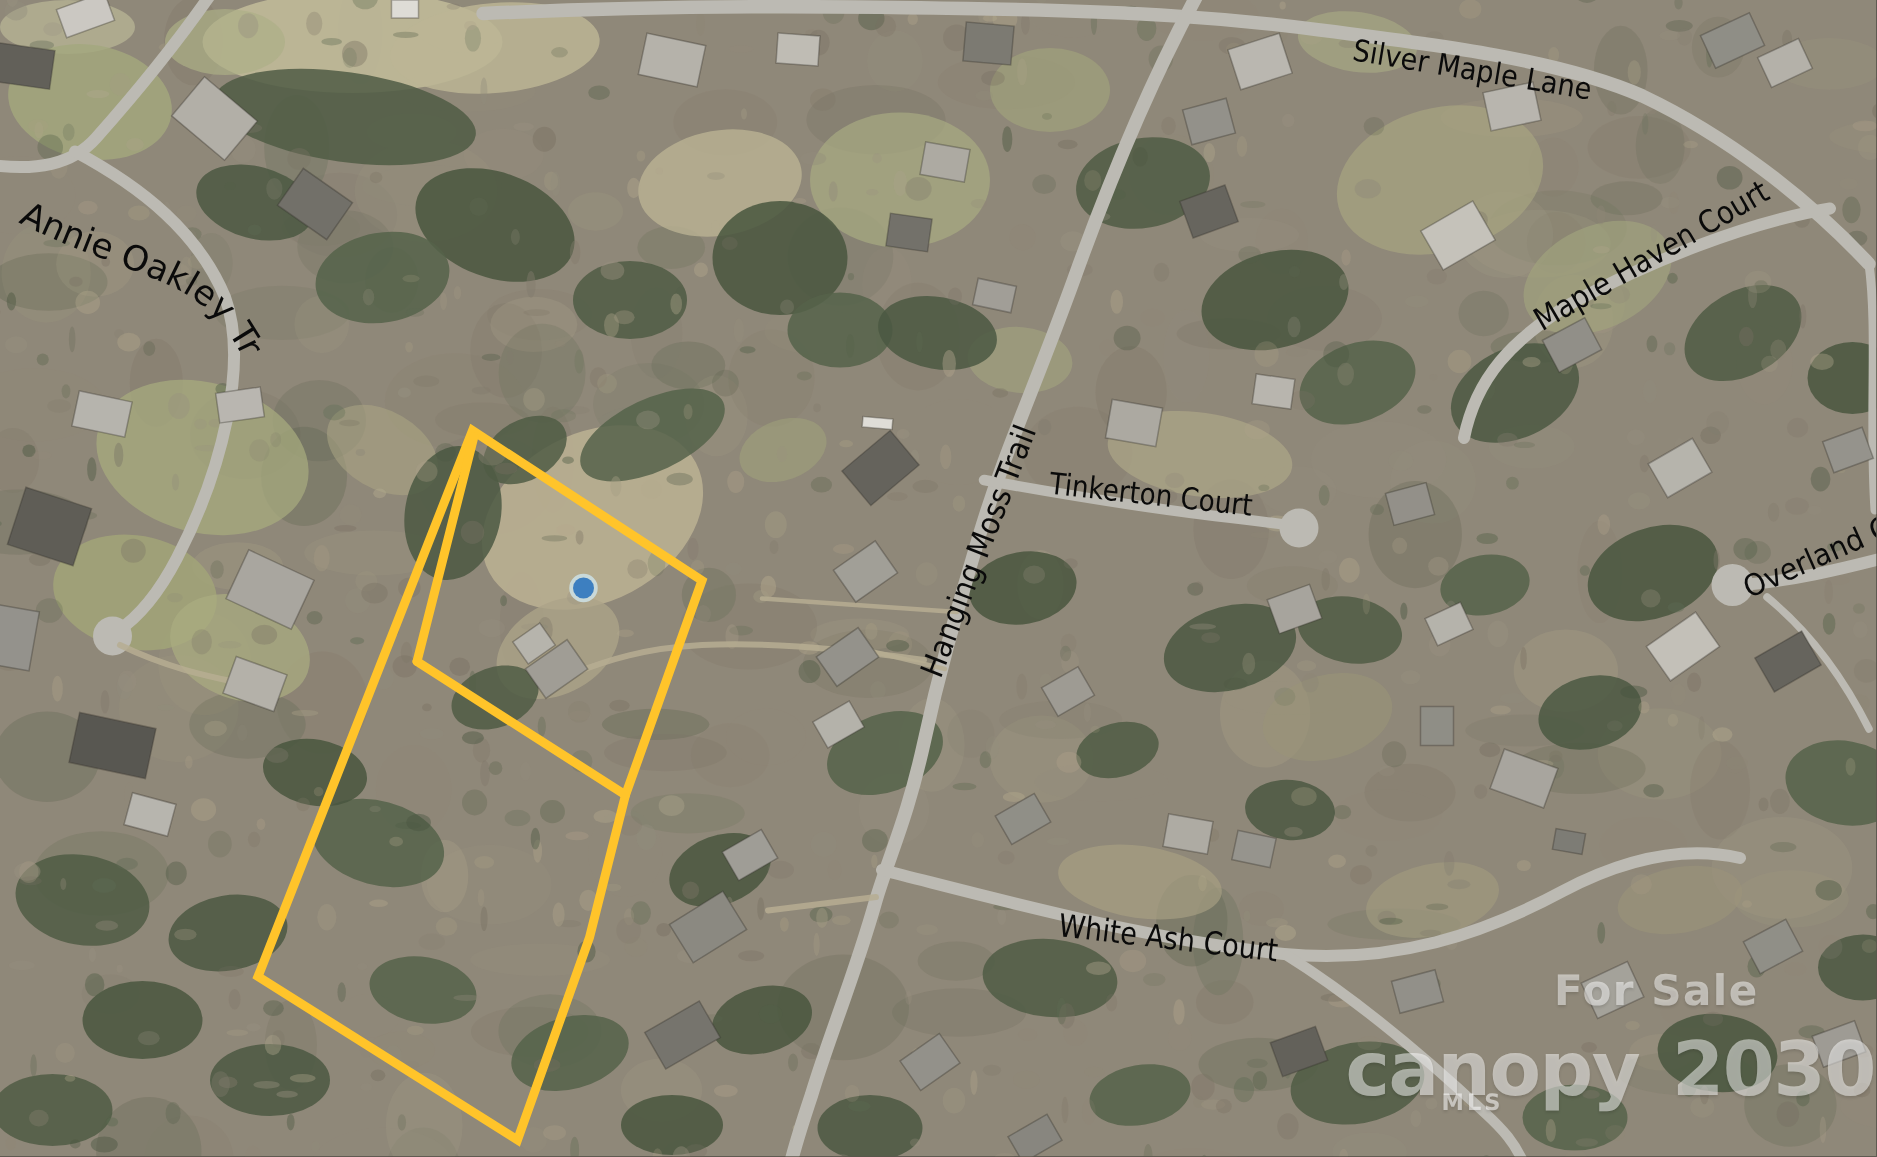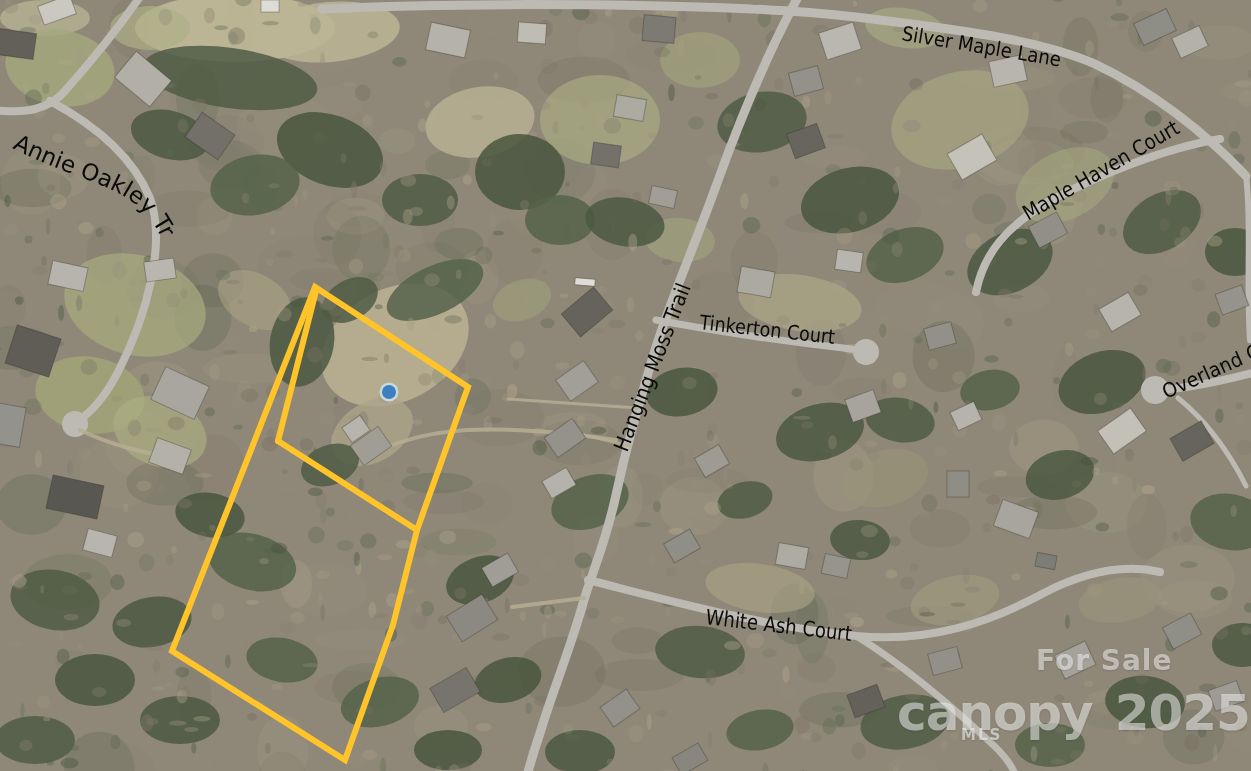--- a/index.html
+++ b/index.html
@@ -1198,16 +1198,16 @@
         <text font-size="23" fill="#0a0a0a"><textPath href="#lp1" xlink:href="#lp1" textLength="207" lengthAdjust="spacingAndGlyphs">Annie Oakley Trail</textPath></text>
         <text font-size="21" fill="#0a0a0a"><textPath href="#lp2" xlink:href="#lp2" textLength="177" lengthAdjust="spacingAndGlyphs">Maple Haven Court</textPath></text>
         <text font-size="21" fill="#0a0a0a"><textPath href="#lp3" xlink:href="#lp3" textLength="178" lengthAdjust="spacingAndGlyphs">Hanging Moss Trail</textPath></text>
         <text font-size="20" fill="#0a0a0a"><textPath href="#lp4" xlink:href="#lp4" textLength="136" lengthAdjust="spacingAndGlyphs">Tinkerton Court</textPath></text>
         <text font-size="20" fill="#0a0a0a"><textPath href="#lp5" xlink:href="#lp5" textLength="105" lengthAdjust="spacingAndGlyphs">Overland C</textPath></text>
         <text font-size="21" fill="#0a0a0a"><textPath href="#lp6" xlink:href="#lp6" textLength="147" lengthAdjust="spacingAndGlyphs">White Ash Court</textPath></text>
       </g>
     </svg>
   <div class="wm-forsale">For Sale</div>
   <div class="wm-brand">
-    <span>canopy</span><span class="wm-year">2025</span>
+    <span>canopy</span><span class="wm-year">2030</span>
     <span class="wm-mls">MLS</span>
   </div>
 </div>
 
 </body></html>

